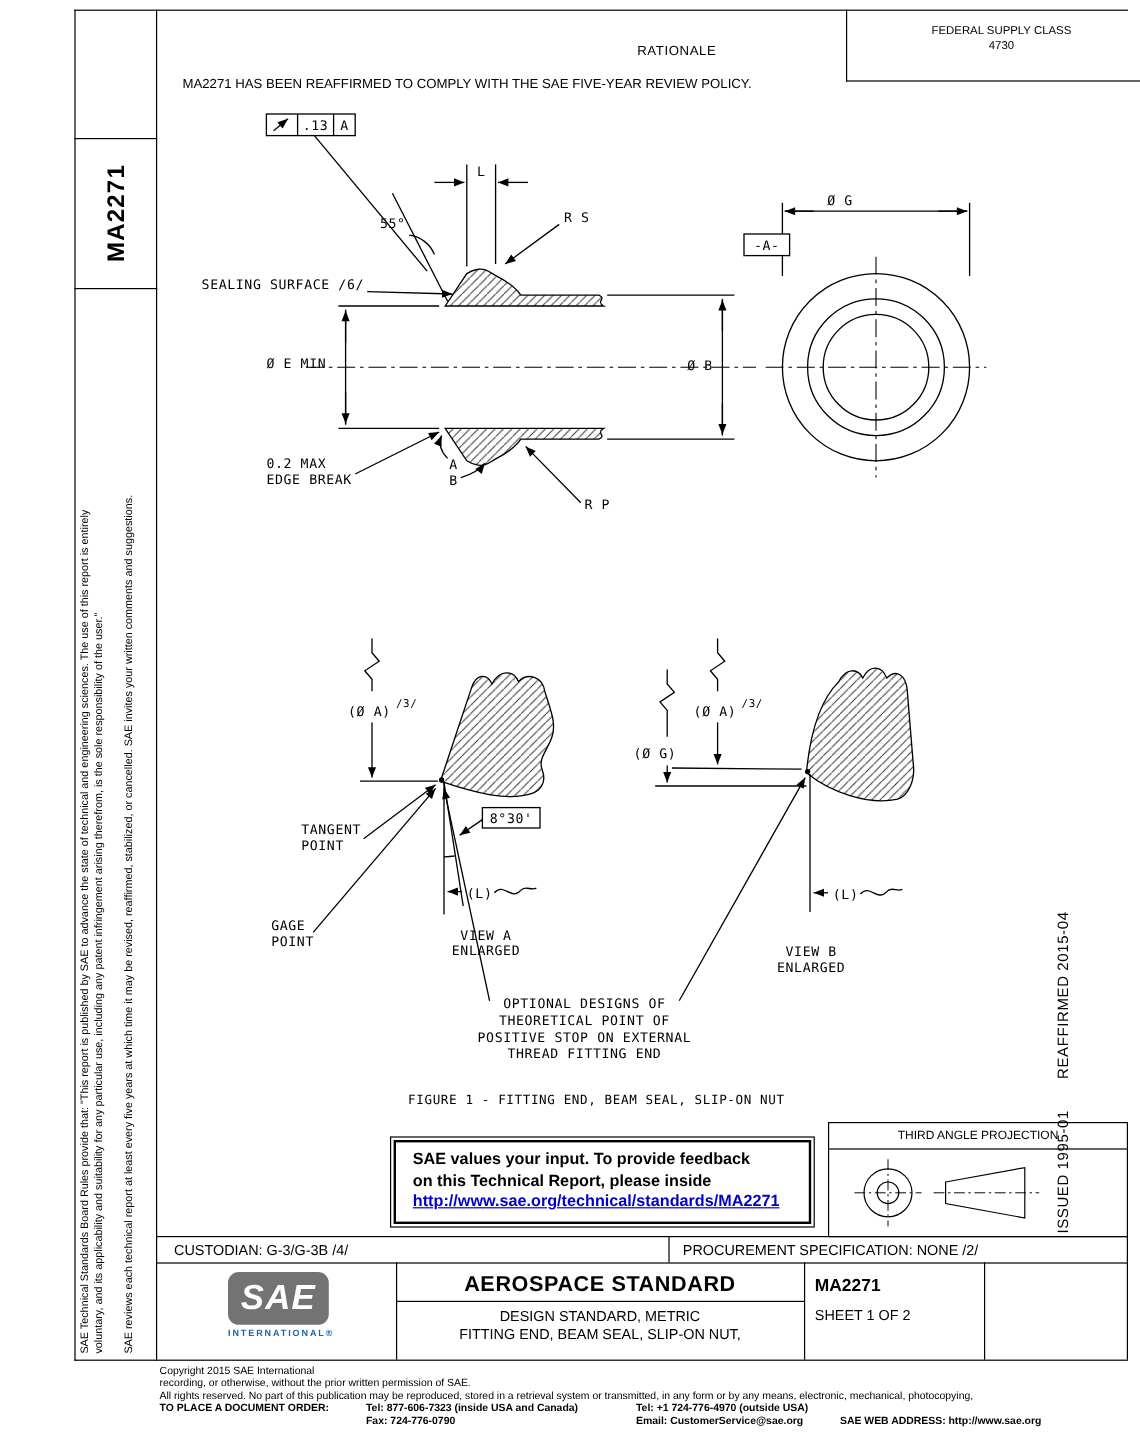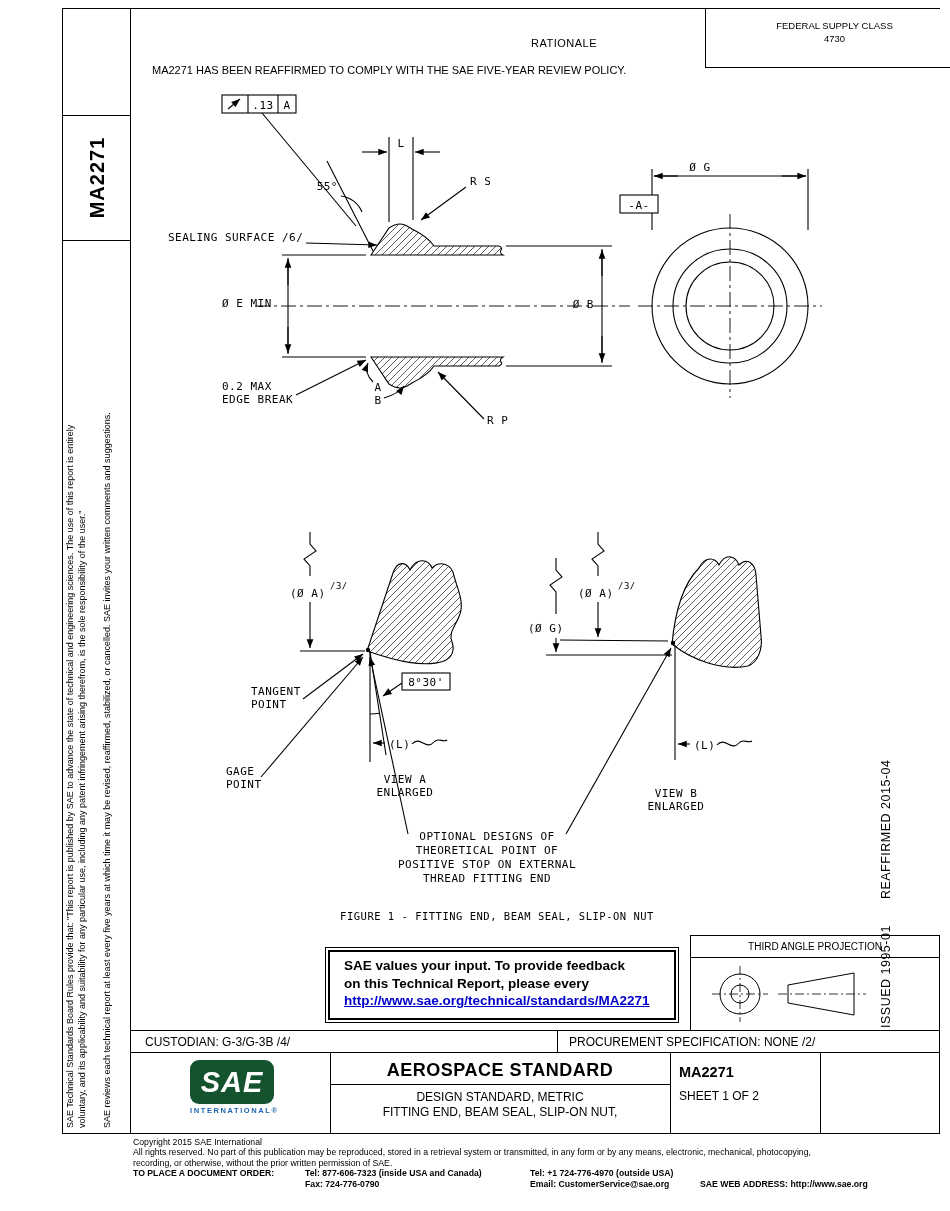--- a/index.html
+++ b/index.html
@@ -222,21 +222,21 @@
       <text x="487" y="868" text-anchor="middle">POSITIVE STOP ON EXTERNAL</text>
       <text x="487" y="882" text-anchor="middle">THREAD FITTING END</text>
     </g>
 
     <text class="cap" x="497" y="920" text-anchor="middle">FIGURE 1 - FITTING END, BEAM SEAL, SLIP-ON NUT</text>
   </svg>
 
   <div class="abs" style="left:325px;top:947px;width:354px;height:76px;border:1px solid #000;padding:2px">
     <div style="border:2px solid #000;height:100%;padding:5px 0 0 14px;font-weight:bold;font-size:13.5px;line-height:17.5px">
       <div>SAE values your input. To provide feedback</div>
-      <div>on this Technical Report, please every</div>
+      <div>on this Technical Report, please inside</div>
       <a href="#" class="link">http://www.sae.org/technical/standards/MA2271</a>
     </div>
   </div>
 
   <div class="abs" style="left:690px;top:935px;width:250px;height:96px;border:1px solid #000">
     <div style="height:22px;border-bottom:1px solid #000;text-align:center;font-size:10px;line-height:22px">THIRD ANGLE PROJECTION</div>
     <svg width="248" height="71" viewBox="0 0 248 71">
       <g stroke="#000" fill="none" stroke-width="1">
         <circle cx="49" cy="36" r="20"></circle>
         <circle cx="49" cy="36" r="9"></circle>
@@ -254,36 +254,36 @@
   <div class="vline" style="left:939px;top:1030px;height:103px"></div>
   <div class="vline" style="left:330px;top:1052px;height:81px"></div>
   <div class="vline" style="left:670px;top:1052px;height:81px"></div>
   <div class="vline" style="left:820px;top:1052px;height:81px"></div>
   <div class="hline" style="left:330px;top:1084px;width:340px"></div>
 
   <div class="abs" style="left:145px;top:1035px;font-size:12px">CUSTODIAN: G-3/G-3B /4/</div>
   <div class="abs" style="left:569px;top:1035px;font-size:12px">PROCUREMENT SPECIFICATION: NONE /2/</div>
 
   <div class="abs" style="left:190px;top:1060px;width:84px;text-align:center">
-    <div style="background:#14532d;border-radius:9px;height:44px;line-height:44px;color:#fff;font-weight:bold;font-style:italic;font-size:29px;letter-spacing:1px">SAE</div>
+    <div style="background:#737373;border-radius:9px;height:44px;line-height:44px;color:#fff;font-weight:bold;font-style:italic;font-size:29px;letter-spacing:1px">SAE</div>
     <div style="color:#1b66ad;font-size:7.5px;font-weight:bold;letter-spacing:1.6px;margin-top:2px">INTERNATIONAL®</div>
   </div>
 
   <div class="abs" style="left:330px;top:1060px;width:340px;text-align:center;font-weight:bold;font-size:18px;letter-spacing:0.5px">AEROSPACE STANDARD</div>
   <div class="abs" style="left:330px;top:1090px;width:340px;text-align:center;font-size:12px;line-height:15px">
     <div>DESIGN STANDARD, METRIC</div>
     <div>FITTING END, BEAM SEAL, SLIP-ON NUT,</div>
   </div>
   <div class="abs" style="left:679px;top:1064px;font-weight:bold;font-size:14.5px">MA2271</div>
   <div class="abs" style="left:679px;top:1089px;font-size:12px">SHEET 1 OF 2</div>
 
   <div class="abs" style="left:133px;top:1137px;width:806px;font-size:8.7px;line-height:10.4px">
     <div>Copyright 2015 SAE International</div>
+    <div>recording, or otherwise, without the prior written permission of SAE.</div>
     <div>All rights reserved. No part of this publication may be reproduced, stored in a retrieval system or transmitted, in any form or by any means, electronic, mechanical, photocopying,</div>
-    <div>recording, or otherwise, without the prior written permission of SAE.</div>
     <div style="position:relative;height:11px;font-weight:bold">
       <span class="abs" style="left:0">TO PLACE A DOCUMENT ORDER:</span>
       <span class="abs" style="left:172px">Tel: 877-606-7323 (inside USA and Canada)</span>
       <span class="abs" style="left:397px">Tel: +1 724-776-4970 (outside USA)</span>
     </div>
     <div style="position:relative;height:11px;font-weight:bold">
       <span class="abs" style="left:172px">Fax: 724-776-0790</span>
       <span class="abs" style="left:397px">Email: CustomerService@sae.org</span>
       <span class="abs" style="left:567px">SAE WEB ADDRESS: http://www.sae.org</span>
     </div>

